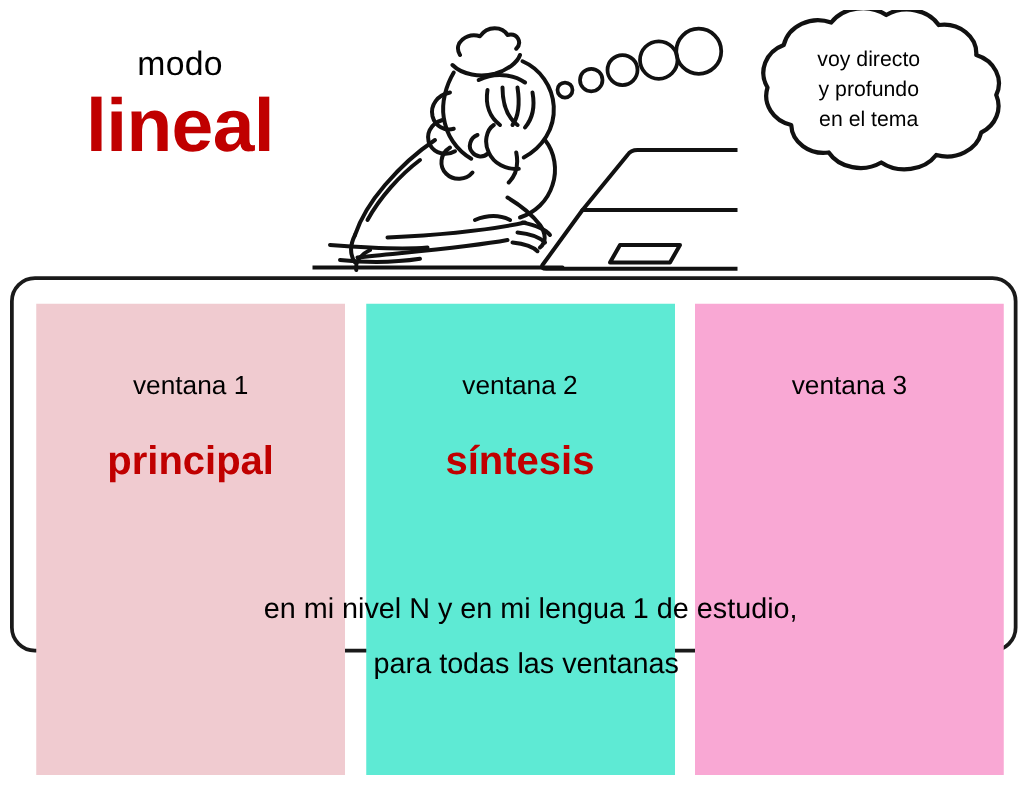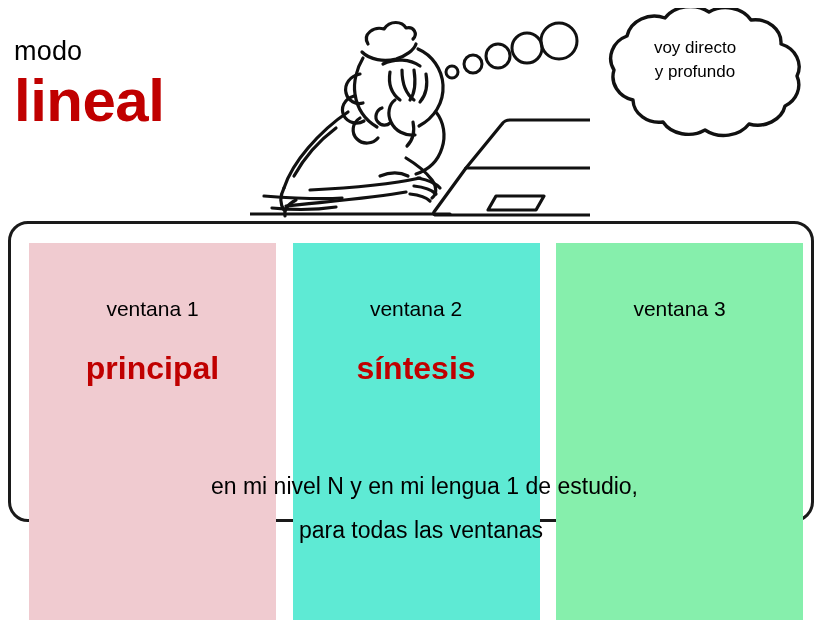--- a/index.html
+++ b/index.html
@@ -16,20 +16,21 @@
     font-family: "Liberation Sans", sans-serif;
     color: #000000;
   }
 
   
   #heading {
     position: absolute;
     left: 14px;
     top: 36px;
     width: 260px;
+    text-align: center;
   }
   #heading .modo {
     font-size: 27px;
     line-height: 30px;
     color: #000000;
     letter-spacing: 0.2px;
   }
   #heading .lineal {
     font-size: 60px;
     line-height: 58px;
@@ -94,21 +95,21 @@
     display: flex;
     justify-content: space-between;
   }
   .column {
     width: 247px;
     height: 377px;
     position: relative;
   }
   .col-pink  { background: #f0cbd0; }
   .col-blue  { background: #5eead4; }
-  .col-green { background: #86efac; }
+  .col-green { background: #f9a8d4; }
 
   .col-title {
     position: absolute;
     top: 53px;
     left: 0;
     right: 0;
     text-align: center;
     font-size: 21px;
     line-height: 26px;
     color: #000000;
@@ -226,20 +227,21 @@
       a 29 24 0 0 1 -42 -8
       a 26 23 0 0 1 -30 -22
       a 26 24 0 0 1 -19 -30
       Z"></path>
   </svg>
 </div>
 
 <div id="bubble-text">
   <div>voy directo</div>
   <div>y profundo</div>
+  <div>en el tema</div>
 </div>
 
 <div id="frame">
 
   <div id="columns">
 
     <div class="column col-pink">
       <div class="col-title">ventana 1</div>
       <div class="col-name">principal</div>
     </div>

